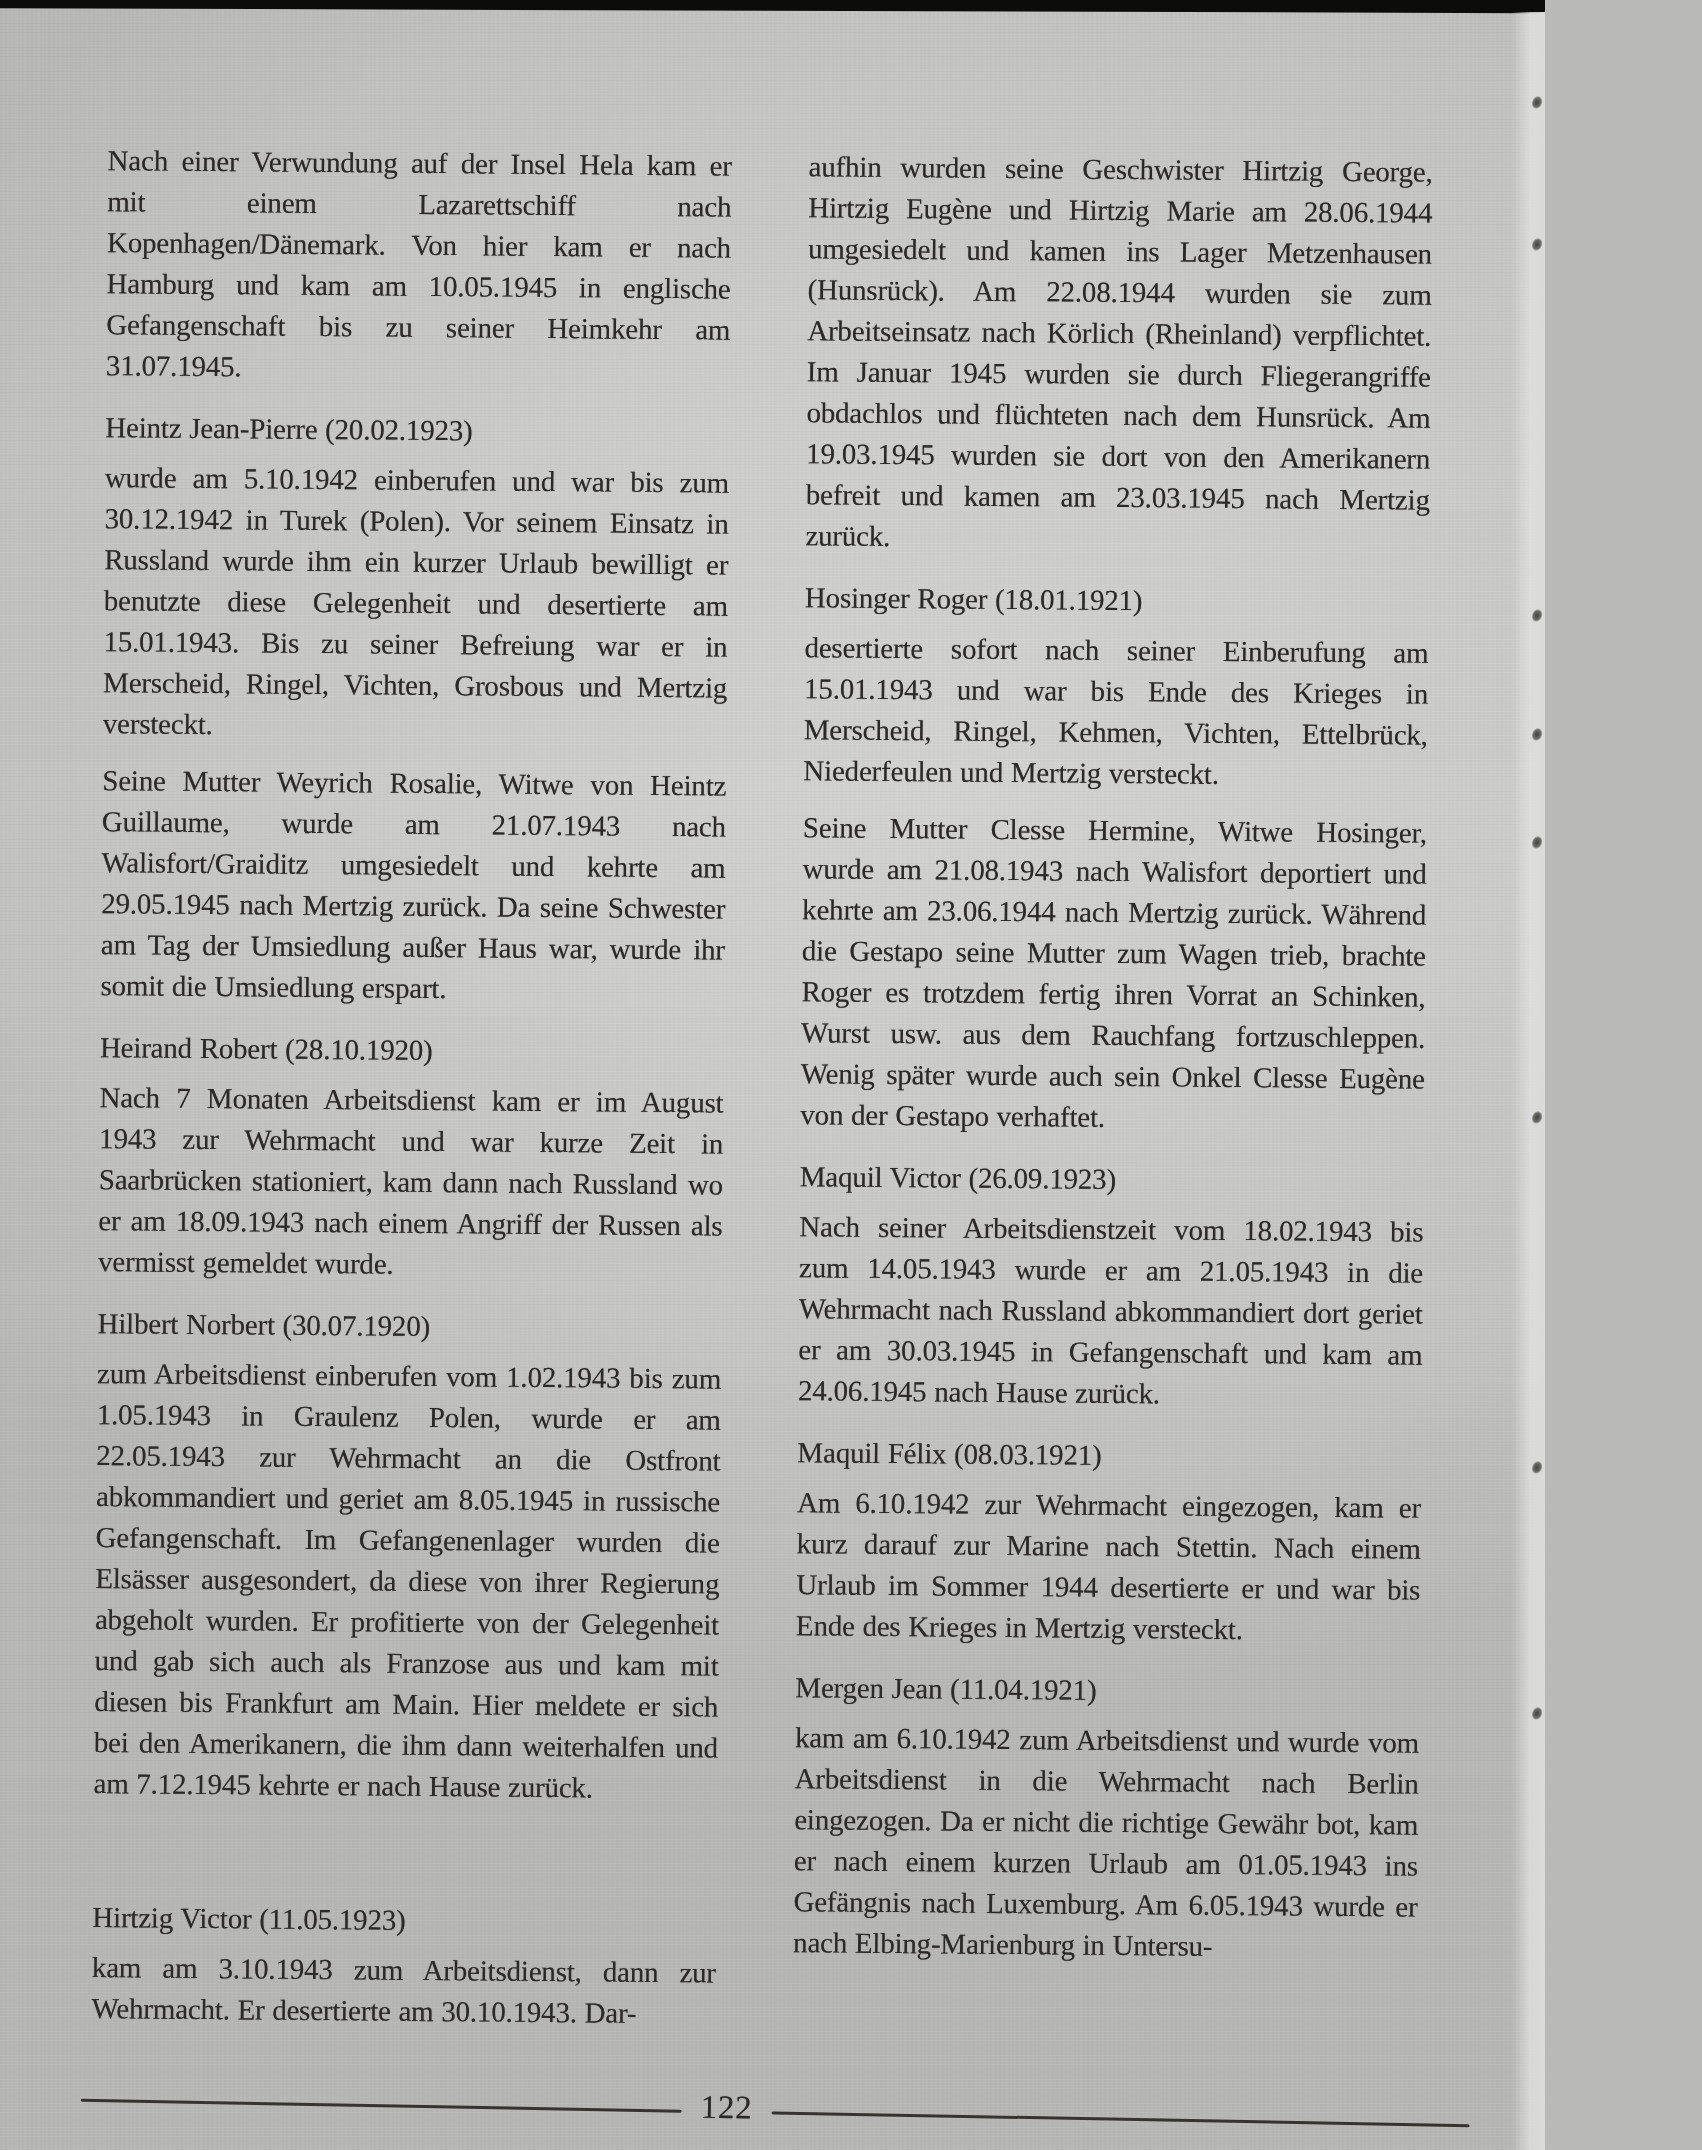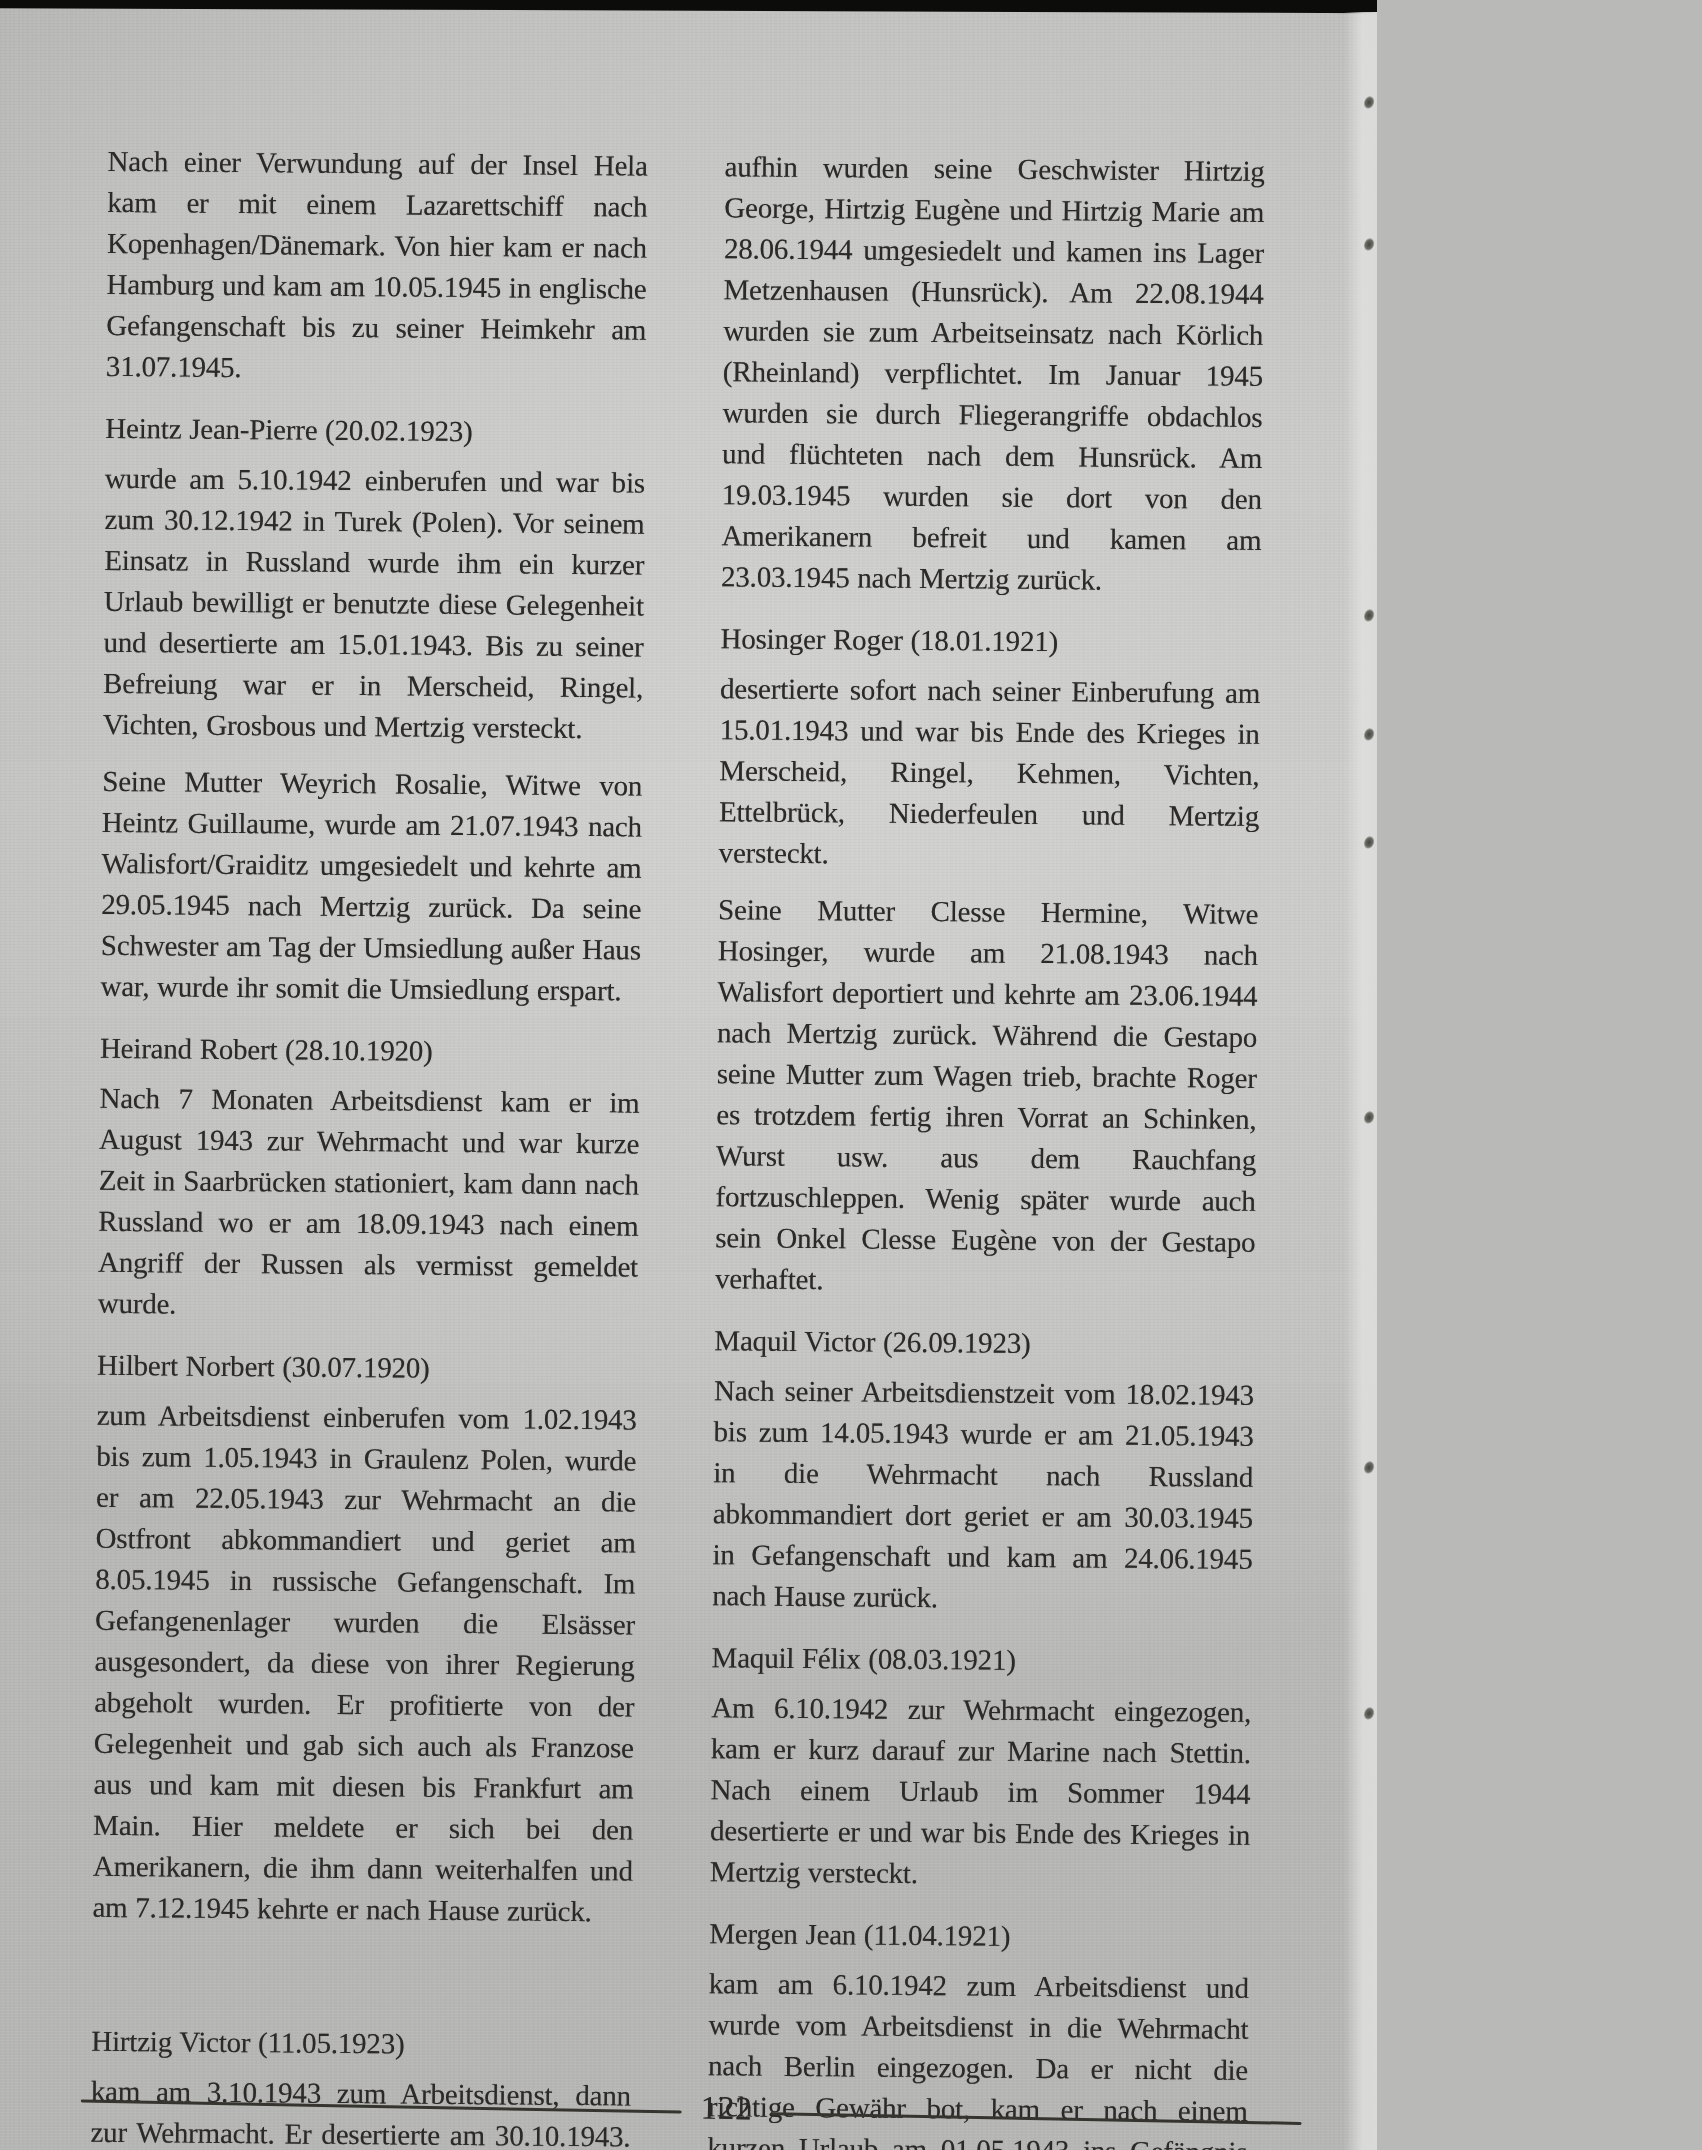--- a/index.html
+++ b/index.html
@@ -2,21 +2,21 @@
 <html style="font-size:12px"><head>
 <meta charset="utf-8">
 <style>
   html,body{margin:0;padding:0;}
   body{
     width:1703px;height:2151px;overflow:hidden;
     background:#b9b9b7;
     font-family:"Liberation Serif","DejaVu Serif",serif;
   }
   .scan{
-    position:relative;width:1377px;height:2151px;overflow:hidden;
+    position:relative;width:1545px;height:2151px;overflow:hidden;
     background:
       radial-gradient(1257px 961px at 62% 34%, #d3d3d1 0%, #cbcbc9 45%, #c2c2c0 78%, #b8b8b6 100%);
     color:#2b2a28;
   }
   
   .scan::before{
     content:"";position:absolute;inset:0;pointer-events:none;
     background:
       repeating-linear-gradient(0deg, rgba(0,0,0,.014) 0 1.5px, rgba(255,255,255,.014) 1.5px 3px),
       repeating-linear-gradient(90deg, rgba(0,0,0,.010) 0 2.2px, rgba(255,255,255,.010) 2.2px 4.4px);

